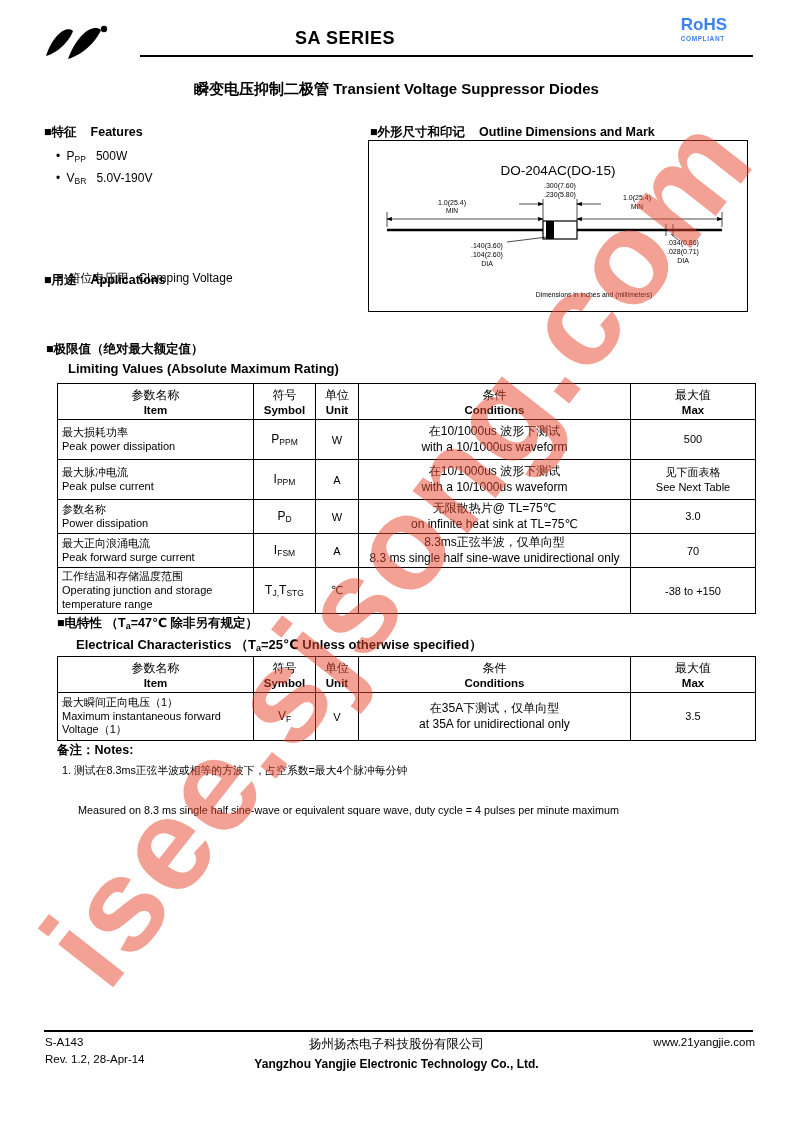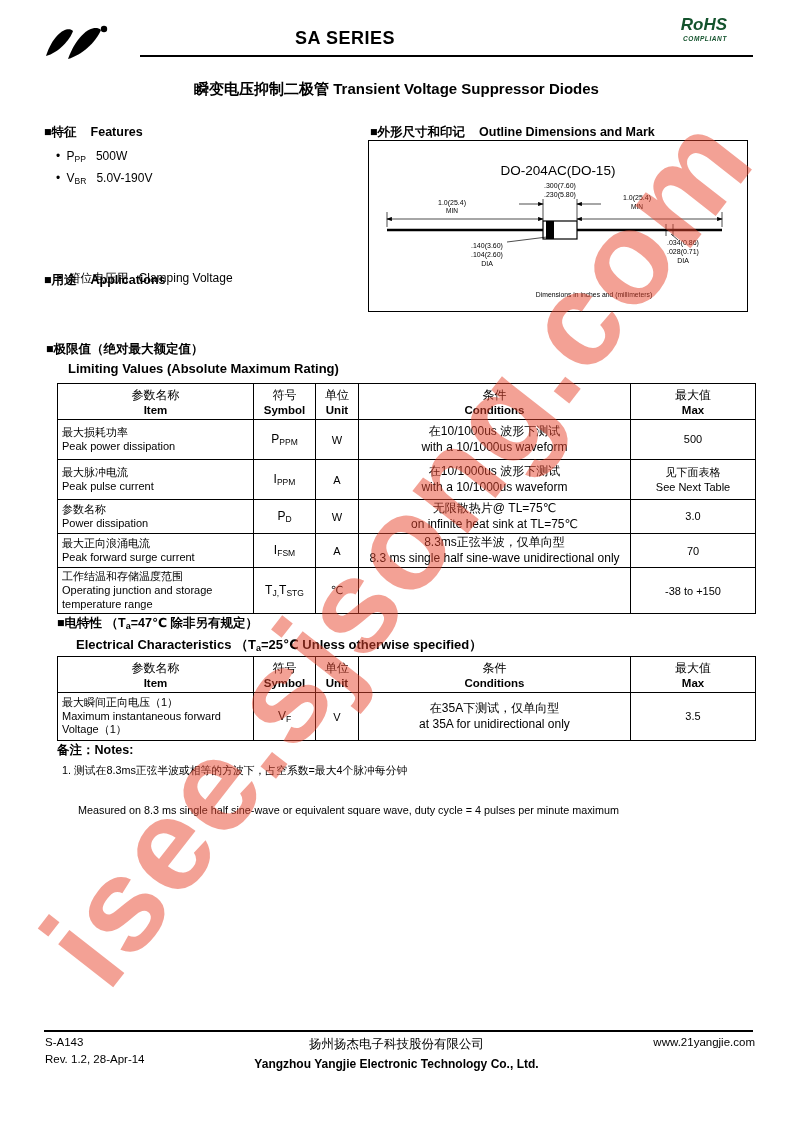--- a/index.html
+++ b/index.html
@@ -5,21 +5,21 @@
   * { margin:0; padding:0; box-sizing:border-box; }
   html,body { background:#fff; }
   .page {
     position:relative; width:793px; height:1122px; background:#fff;
     font-family:"Liberation Sans","DejaVu Sans",sans-serif; color:#000; overflow:hidden;
   }
   .abs { position:absolute; }
 
   
   .series-title { top:28px; left:0; width:690px; text-align:center; font-size:18px; font-weight:bold; letter-spacing:0.5px; }
-  .rohs-wrap { top:15px; right:66px; text-align:right; color:#14532d;font-style:italic; }
+  .rohs-wrap { top:15px; right:66px; text-align:left; color:#3b82f6; }
   .rohs-main { font-size:17px; font-weight:bold; }
   .rohs-sub { font-size:6.5px; font-weight:bold; letter-spacing:0.6px; }
   .header-rule { top:55px; left:140px; width:613px; height:2px; background:#000; }
 
   .main-title { top:80px; left:0; width:100%; text-align:center; font-size:15px; font-weight:bold; }
 
   .sec-h { font-size:12.5px; font-weight:bold; }
   .sec-h .en { margin-left:14px; }
   .bullet::before { content:"•"; margin-right:3px; }
   .feat { font-size:12px; }

